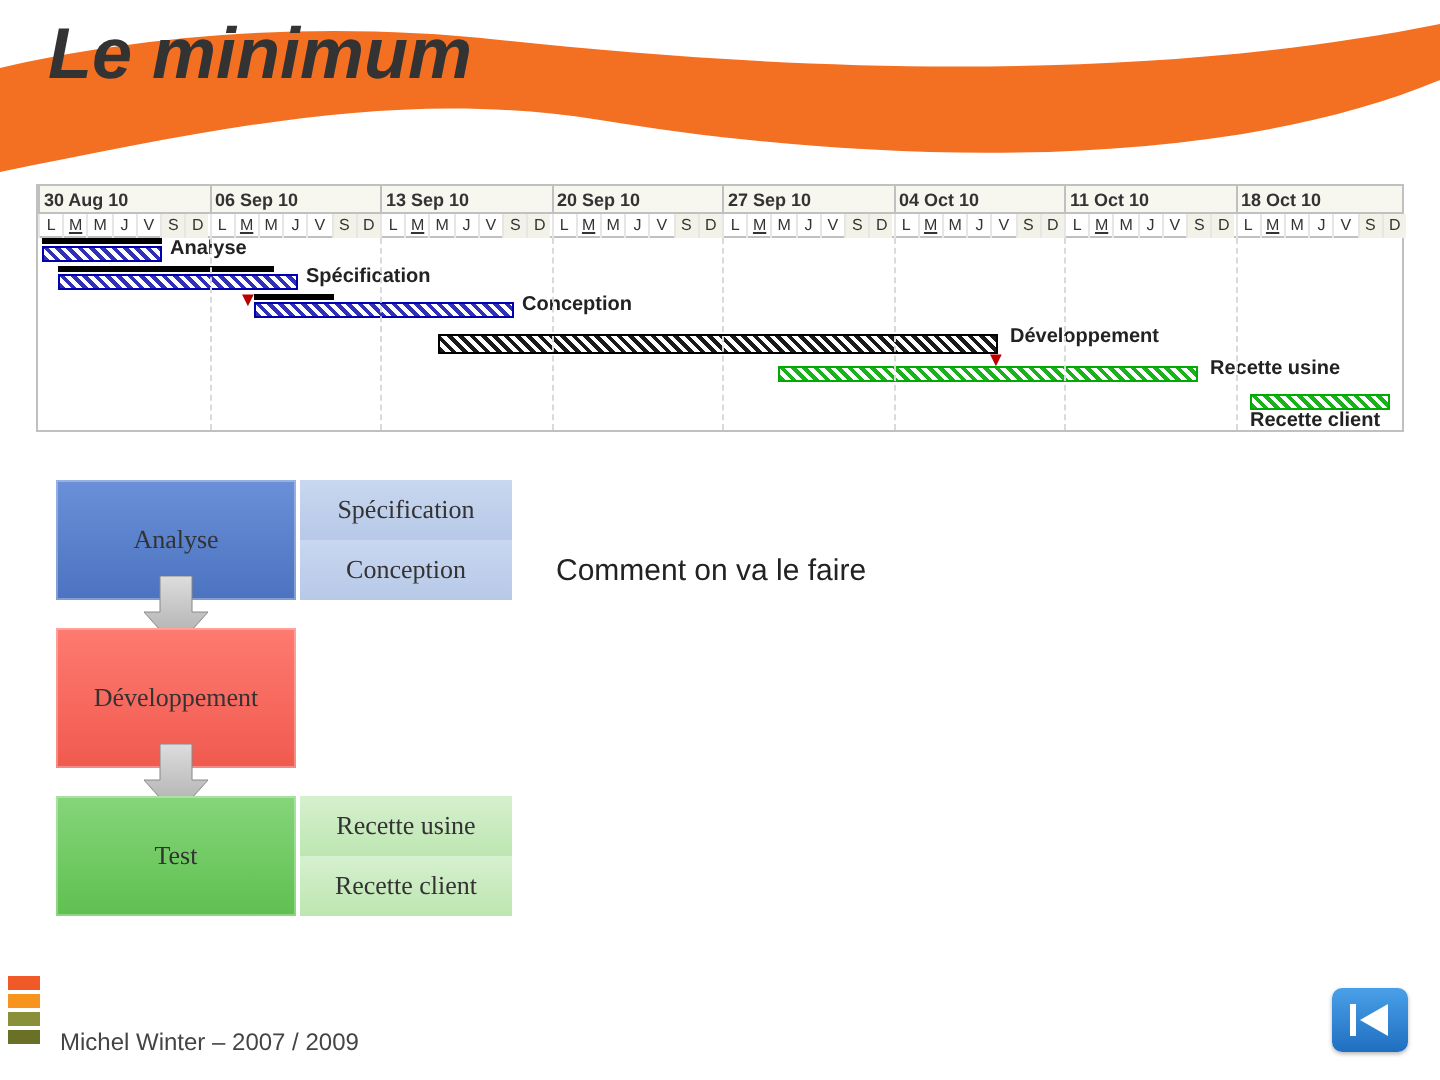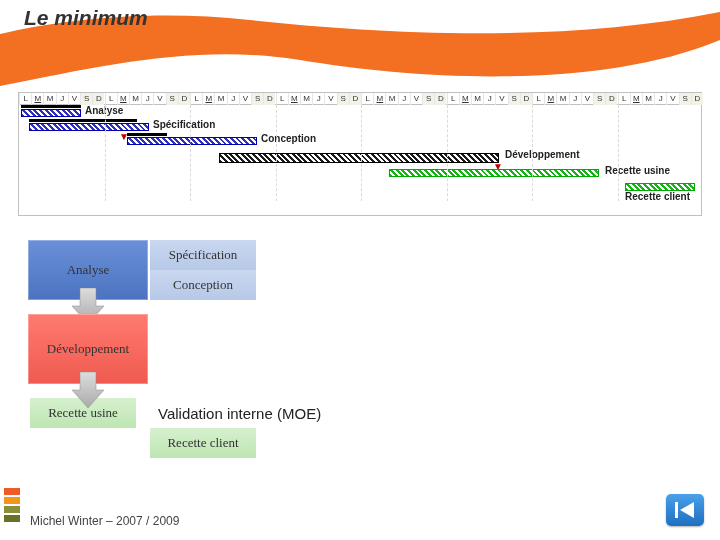--- a/index.html
+++ b/index.html
@@ -1,21 +1,21 @@
 <!DOCTYPE html>
 <html><head>
 <meta charset="utf-8">
 <style>
   * { box-sizing: border-box; }
   html, body { margin:0; padding:0; width:720px; height:540px; font-family: Verdana, Arial, sans-serif; background:#fff; overflow:hidden; }
 
   
   .header { position:relative; width:720px; height:90px; }
   .swoosh { position:absolute; top:0; left:0; }
-  .title { position:absolute; top:6px; left:24px; font-size:21px; font-style:italic; font-weight:bold; color:#333; }
+  .title { position:absolute; top:6px; left:24px; font-size:36px; font-style:italic; font-weight:bold; color:#333; }
   .subtitle { position:absolute; top:44px; left:24px; font-size:14px; font-style:italic; color:#8a8a8a; }
 
   
   .gantt { position:absolute; top:92px; left:18px; width:684px; height:124px; border:1px solid #c0c0c0; background:#fff; }
   .g-head-row { position:relative; height:14px; background:#f7f7ef; border-bottom:1px solid #c0c0c0; font-size:9px; color:#333; }
   .wk { position:absolute; top:0; height:14px; line-height:14px; padding-left:2px; border-left:1px solid #c0c0c0; font-weight:bold; }
   .g-days-row { position:relative; height:12px; background:#fff; border-bottom:1px solid #c0c0c0; }
   .dcell { position:absolute; top:0; height:12px; line-height:12px; font-size:8px; text-align:center; color:#333; border-left:1px solid #e6e6e6; }
   .dcell.sun, .dcell.sat { background:#f3f2e8; }
   .dcell.tue { text-decoration:underline; }
@@ -54,20 +54,30 @@
 
 <div class="header">
   <svg class="swoosh" width="720" height="90">
     <path d="M0,0 L720,0 L720,40 C600,90 420,80 300,60 C200,44 110,64 0,86 Z" fill="#f36f21"></path>
     <path d="M0,0 L720,0 L720,12 C560,44 380,34 250,20 C150,9 60,20 0,34 Z" fill="#ffffff"></path>
   </svg>
   <div class="title">Le minimum</div>
 </div>
 
 <div class="gantt">
+  <div class="g-head-row" id="weeks-row">
+      <div class="wk" style="left: 0px; width: 85.5px;">30 Aug 10</div>
+      <div class="wk" style="left: 85.5px; width: 85.5px;">06 Sep 10</div>
+      <div class="wk" style="left: 171px; width: 85.5px;">13 Sep 10</div>
+      <div class="wk" style="left: 256.5px; width: 85.5px;">20 Sep 10</div>
+      <div class="wk" style="left: 342px; width: 85.5px;">27 Sep 10</div>
+      <div class="wk" style="left: 427.5px; width: 85.5px;">04 Oct 10</div>
+      <div class="wk" style="left: 513px; width: 85.5px;">11 Oct 10</div>
+      <div class="wk" style="left: 598.5px; width: 85.5px;">18 Oct 10</div>
+    </div>
   <div class="g-days-row" id="days-row">
       <div class="dcell" style="left: 0px; width: 12.2143px;">L</div>
       <div class="dcell tue" style="left: 12.2143px; width: 12.2143px;">M</div>
       <div class="dcell" style="left: 24.4286px; width: 12.2143px;">M</div>
       <div class="dcell" style="left: 36.6429px; width: 12.2143px;">J</div>
       <div class="dcell" style="left: 48.8571px; width: 12.2143px;">V</div>
       <div class="dcell sat" style="left: 61.0714px; width: 12.2143px;">S</div>
       <div class="dcell sun" style="left: 73.2857px; width: 12.2143px;">D</div>
       <div class="dcell" style="left: 85.5px; width: 12.2143px;">L</div>
       <div class="dcell tue" style="left: 97.7143px; width: 12.2143px;">M</div>
@@ -176,20 +186,21 @@
     <div class="smallcol" style="height:30px;">
         <span>Spécification</span>
       </div>
   </div>
 
   <div class="row" style="height:30px;">
     <div class="leftcol"></div>
     <div class="smallcol" style="height:30px;">
         <span>Conception</span>
       </div>
+    <div class="desc">Comment on va le faire</div>
   </div>
 
   <svg class="arrow-svg" style="left:40px; top:48px;" width="40" height="40">
     <defs>
         <linearGradient id="ga1" x1="0" y1="0" x2="0" y2="1">
           <stop offset="0" stop-color="#ddd"></stop>
           <stop offset="1" stop-color="#aaa"></stop>
         </linearGradient>
       </defs>
     <path d="M12,0 h16 v18 h8 l-16,18 l-16,-18 h8 z" fill="url(#ga1)" stroke="#888" stroke-width="0.5"></path>
@@ -203,24 +214,28 @@
     </div>
     <div style="width:108px;"></div>
     <div class="desc"></div>
   </div>
 
   <svg class="arrow-svg" style="left:40px; top:132px;" width="40" height="40">
     <path d="M12,0 h16 v18 h8 l-16,18 l-16,-18 h8 z" fill="url(#ga1)" stroke="#888" stroke-width="0.5"></path>
   </svg>
 
   <div class="row" style="height:30px; margin-top:14px;">
+    <div class="leftcol" style="position:relative;">
+      <div class="big-block green" style="height:60px; position:absolute; top:0;">
+          <span>Test</span>
+        </div>
+    </div>
     <div class="smallcol green" style="height:30px;">
         <span>Recette usine</span>
       </div>
-    <div class="desc">Validation interne (MOE)</div>
   </div>
 
   <div class="row" style="height:30px;">
     <div class="leftcol"></div>
     <div class="smallcol green" style="height:30px;">
         <span>Recette client</span>
       </div>
   </div>
 
 </div>

